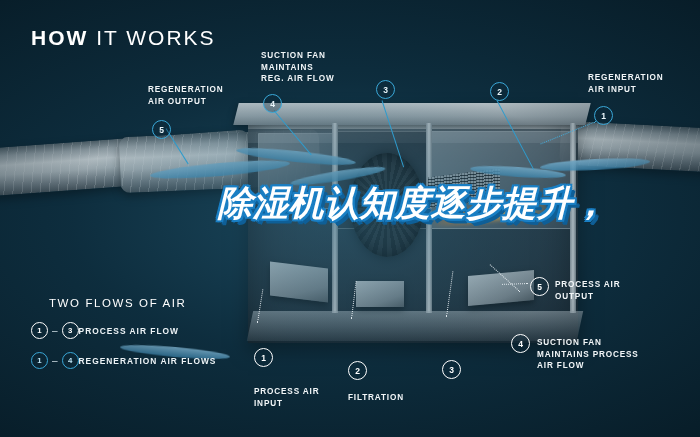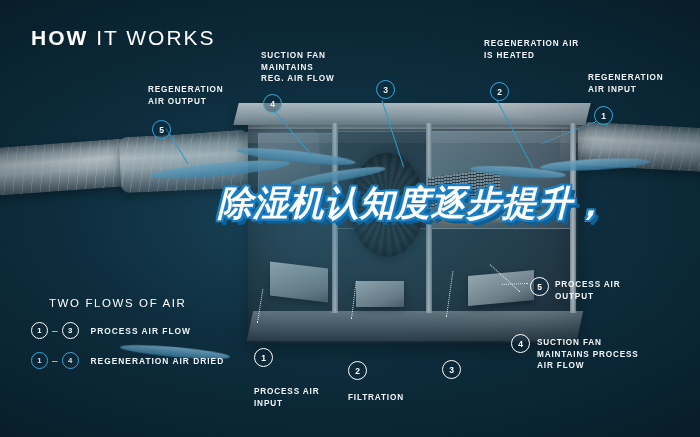--- a/index.html
+++ b/index.html
@@ -216,21 +216,20 @@
     left: 31px;
     display: flex;
     align-items: center;
   }
   .legend-row .dash {
     color: #cfdde4;
     font-size: 10px;
     margin: 0 4px;
   }
   .legend-row .lbl {
-    margin-left: 12px;
     color: #eef4f7;
     font-size: 8.4px;
     font-weight: 700;
     letter-spacing: 1.0px;
     text-align: right;
   }
   .legend-badge {
     width: 15px; height: 15px;
     border-radius: 50%;
     border: 1.2px solid #ffffff;
@@ -333,22 +332,20 @@
 AIR OUTPUT</div>
   <div class="marker blue" style="left:152px; top:120px;">5</div>
 
   <div class="callout" style="left:261px; top:50px; width:112px;">SUCTION FAN
 MAINTAINS
 REG. AIR FLOW</div>
   <div class="marker blue" style="left:263px; top:94px;">4</div>
 
   <div class="marker blue" style="left:376px; top:80px;">3</div>
 
-  <div class="callout" style="left:484px; top:38px; width:112px;">REGENERATION AIR
-IS HEATED</div>
   <div class="marker blue" style="left:490px; top:82px;">2</div>
 
   <div class="callout" style="left:588px; top:72px; width:104px;">REGENERATION
 AIR INPUT</div>
   <div class="marker blue" style="left:594px; top:106px;">1</div>
 
   <div class="callout" style="left:555px; top:279px; width:110px;">PROCESS AIR
 OUTPUT</div>
   <div class="marker" style="left:530px; top:277px;">5</div>
 
@@ -372,20 +369,20 @@
     <span class="legend-badge">1</span>
     <span class="dash">–</span>
     <span class="legend-badge">3</span>
     <span class="lbl">PROCESS AIR FLOW</span>
   </div>
 
   <div class="legend-row" style="top:352px;">
     <span class="legend-badge blue">1</span>
     <span class="dash">–</span>
     <span class="legend-badge blue">4</span>
-    <span class="lbl">REGENERATION AIR DRIED</span>
+    <span class="lbl">REGENERATION AIR FLOWS</span>
   </div>
 
   <div class="cn-overlay">
     <span class="cn-line">除湿机认知度逐步提升，</span>
   </div>
 
 </div>
 
 </body></html>

